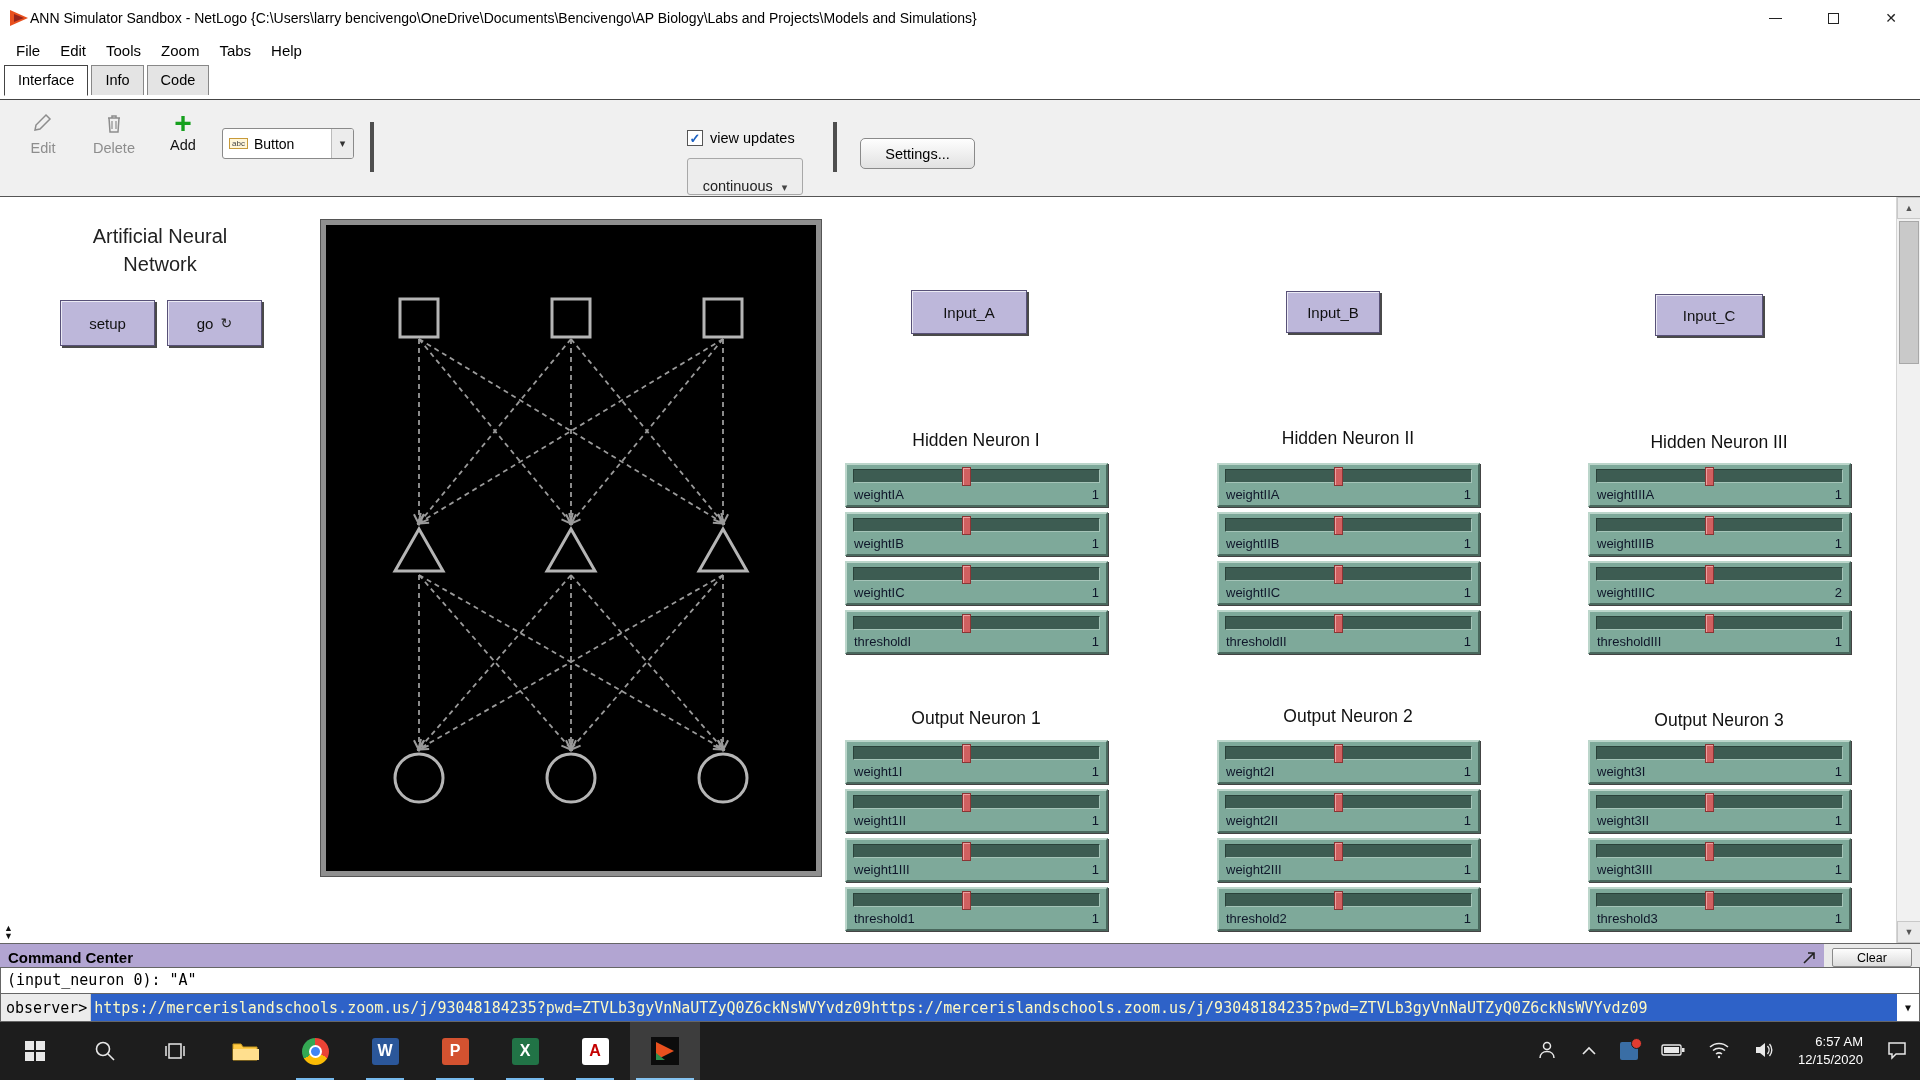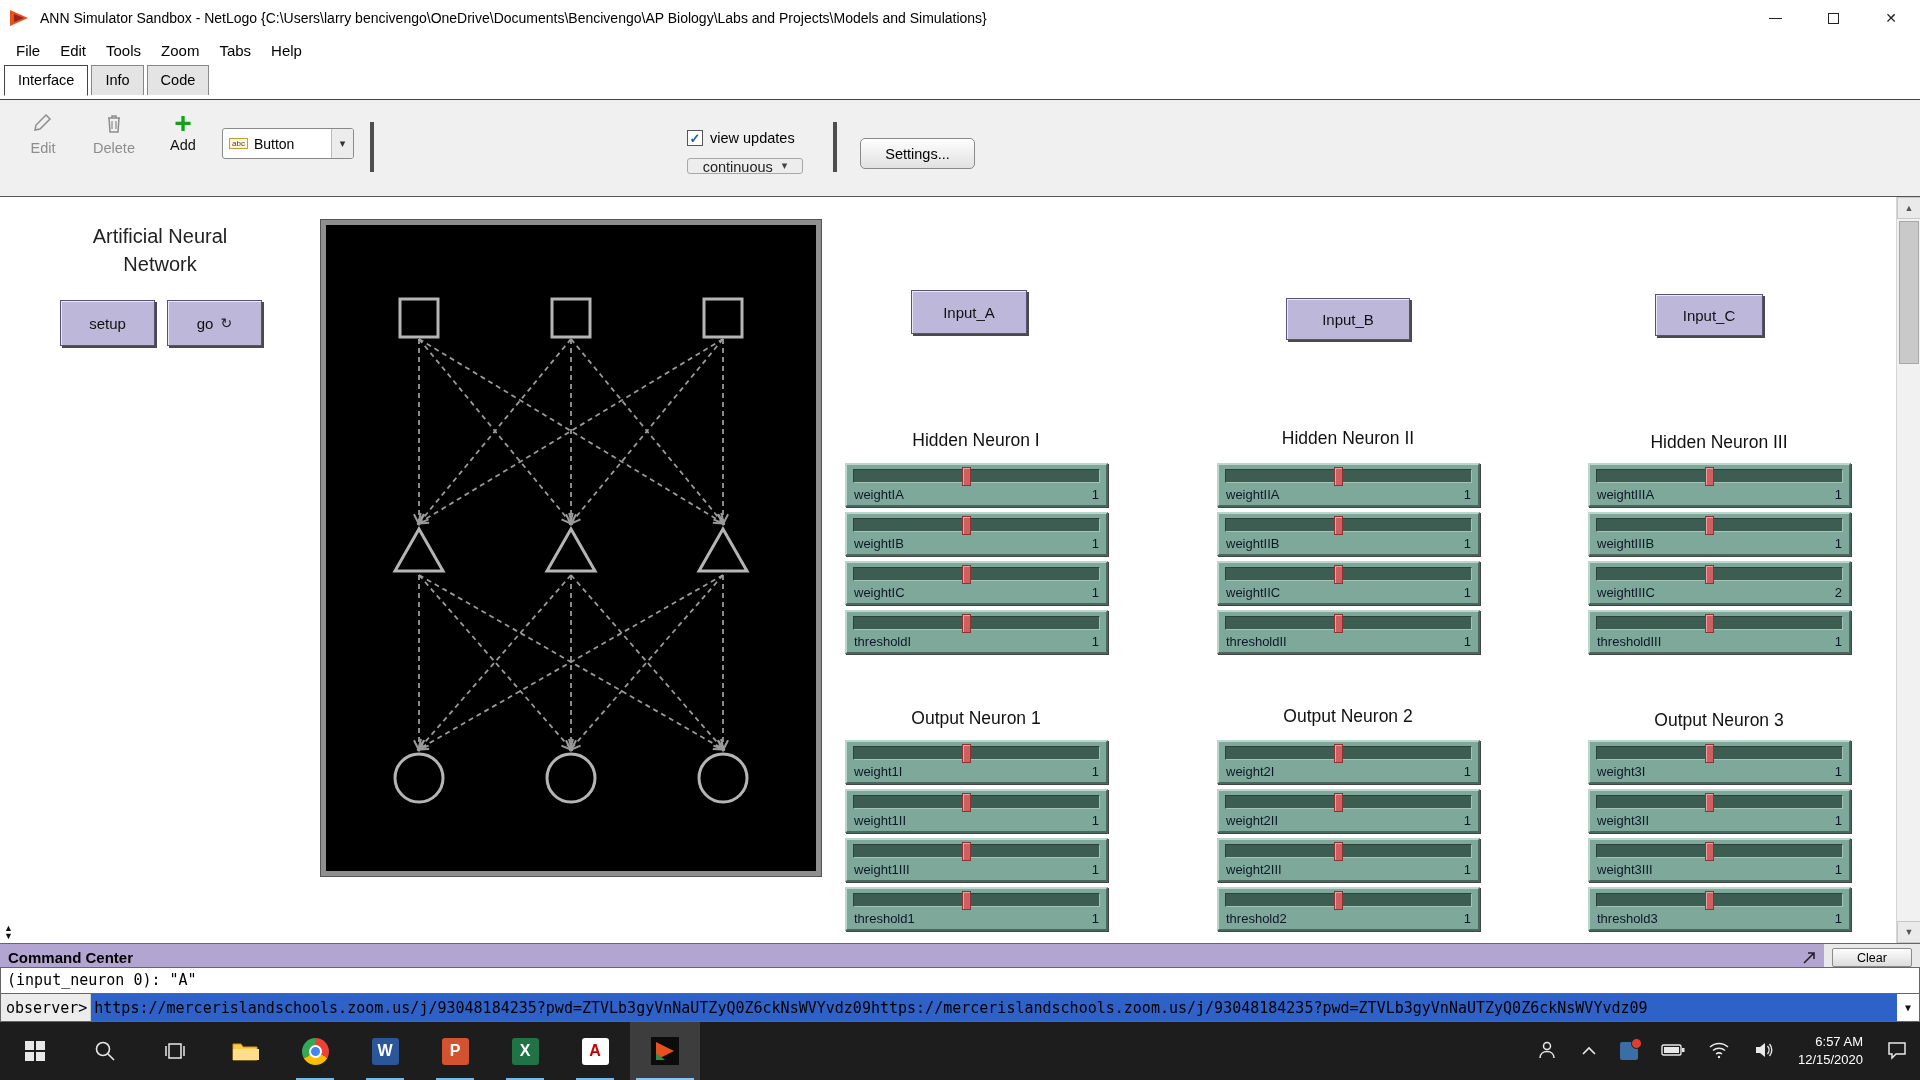--- a/index.html
+++ b/index.html
@@ -2,21 +2,21 @@
 <html><head>
 <meta charset="utf-8">
 <style>
   *{box-sizing:border-box;margin:0;padding:0}
   html,body{width:1920px;height:1080px;overflow:hidden}
   body{position:relative;font-family:"Liberation Sans",sans-serif;background:#fff;color:#000;font-size:14px}
 
   
   #titlebar{position:absolute;left:0;top:0;width:1920px;height:36px;background:#fff;display:flex;align-items:center}
   #titlebar .logo{margin-left:8px;display:flex}
-  #titlebar .title{margin-left:10px;font-size:14px;white-space:nowrap}
+  #titlebar .title{font-size:14px;white-space:nowrap}
   #win-controls{margin-left:auto;display:flex;height:100%}
   .win-btn{width:58px;height:100%;display:flex;align-items:center;justify-content:center;color:#222;font-size:14px}
   .min-glyph{display:inline-block;width:13px;border-bottom:1.5px solid #222}
   .max-glyph{display:inline-block;width:11px;height:11px;border:1.5px solid #222}
 
   
   #menubar{position:absolute;left:0;top:36px;width:1920px;height:28px;background:#fff;display:flex;align-items:center;padding-left:6px}
   #menubar span{padding:3px 10px;font-size:15px}
 
   
@@ -35,21 +35,21 @@
   #chooser .value{font-size:14px}
   #chooser .arrow{margin-left:auto;width:22px;align-self:stretch;display:flex;align-items:center;justify-content:center;border-left:1px solid #bbb;background:#ececec;font-size:11px;color:#333;border-radius:0 2px 2px 0}
   .vsep{position:absolute;top:22px;width:4px;height:50px;background:#4e4e4e}
   #speed{position:absolute;left:408px;top:0;width:262px;height:97px}
   #speed .lbl{position:absolute;top:14px;width:100%;text-align:center;font-size:14.5px}
   #speed .track{position:absolute;left:4px;right:4px;top:53px;height:5px;background:#cacaca;border:1px solid #9a9a9a}
   #speed .shandle{position:absolute;left:48%;top:45px;width:9px;height:21px;background:#3b77d8;border:1px solid #2b57a8;border-radius:2px}
   #speed .ticks{position:absolute;top:75px;width:100%;text-align:center;font-size:14.5px}
   #viewupdates{position:absolute;left:687px;top:30px;display:flex;align-items:center;gap:7px;font-size:14.5px}
   #viewupdates .cb{width:16px;height:16px;border:1px solid #555;background:#fff;display:flex;align-items:center;justify-content:center;font-size:13px;font-weight:bold;color:#1d62c2}
-  #updatemode{position:absolute;left:687px;top:58px;width:116px;height:16px;background:#ededed;border:1px solid #a8a8a8;border-radius:3px;display:flex;align-items:flex-start;justify-content:center;gap:9px;font-size:14.5px;color:#222}
+  #updatemode{position:absolute;left:687px;top:58px;width:116px;height:37px;background:#ededed;border:1px solid #a8a8a8;border-radius:3px;display:flex;align-items:flex-end;justify-content:center;gap:9px;font-size:14.5px;color:#222}
   #updatemode .arrow{font-size:11px;color:#444}
   #settings-btn{position:absolute;left:860px;top:38px;width:115px;height:31px;background:linear-gradient(#fefefe,#e1e1e1);border:1px solid #8a8a8a;border-radius:5px;font-size:14.5px;display:flex;align-items:center;justify-content:center}
 
   
   #ann-title{position:absolute;left:40px;top:222px;width:240px;text-align:center;font-size:20px;line-height:28px;color:#222}
   .nl-btn{position:absolute;background:#bdb7da;border:1px solid #585178;box-shadow:2px 2px 0 #4a4a4a,inset 1px 1px 0 rgba(255,255,255,.7);display:flex;align-items:center;justify-content:center;font-size:15px;color:#111;cursor:pointer}
   .go-icon{margin-left:7px;font-size:14px;color:#222}
   #world-view{position:absolute;left:321px;top:220px;width:500px;height:656px;background:#000;border:5px solid #8f8f8f;outline:1px solid #555}
   .neuron-header{position:absolute;transform:translateX(-50%);font-size:17.5px;color:#111;white-space:nowrap}
   .slider-group{position:absolute;width:263px;display:flex;flex-direction:column;gap:5px}
@@ -67,21 +67,21 @@
   
   #cc-header{position:absolute;left:0;top:943px;width:1920px;height:28px;display:flex}
   .cc-purple{flex:1;background:#b2a5d2;border-top:1px solid #666;display:flex;align-items:center;padding:0 8px}
   .cc-title{font-weight:bold;font-size:15px}
   .cc-expand{margin-left:auto;display:flex;align-items:center}
   .cc-clear-zone{width:96px;background:#e9e9e9;border-top:1px solid #666;display:flex;align-items:center;justify-content:center}
   #clear-btn{width:80px;height:19px;font-size:12.5px;background:linear-gradient(#fdfdfd,#dcdcdc);border:1px solid #8a8a8a;border-radius:2px;font-family:"Liberation Sans",sans-serif}
   #cc-output{position:absolute;left:0;top:967px;width:1920px;height:27px;background:#fff;border:1px solid #666;font-family:"DejaVu Sans Mono",monospace;font-size:15px;line-height:25px;padding-left:6px}
   #cc-input{position:absolute;left:0;top:994px;width:1920px;height:28px;background:#fff;border:1px solid #666;border-top:none;display:flex;align-items:stretch;font-family:"DejaVu Sans Mono",monospace;font-size:15px}
   #cc-input .prompt{display:flex;align-items:center;padding:0 3px 0 5px;background:#ececec;border-right:1px solid #cfcfcf;white-space:nowrap}
-  #cc-input .cmd{flex:1;display:flex;align-items:center;background:#2e62c8;color:#000000;white-space:nowrap;overflow:hidden;padding-left:3px}
+  #cc-input .cmd{flex:1;display:flex;align-items:center;background:#2e62c8;color:#fef9c3;white-space:nowrap;overflow:hidden;padding-left:3px}
   #cc-input .hist{width:22px;display:flex;align-items:center;justify-content:center;font-size:10px;color:#111;background:#fff}
 
   
   #taskbar{position:absolute;left:0;top:1022px;width:1920px;height:58px;background:#1d1d1d;display:flex;align-items:stretch}
   .tb-item{width:70px;display:flex;align-items:center;justify-content:center;position:relative}
   .tb-item.running::after{content:"";position:absolute;bottom:0;left:16px;right:16px;height:2px;background:#76b9ed}
   .tb-item.active{background:#3d3d3d}
   .tb-item.active::after{content:"";position:absolute;bottom:0;left:6px;right:6px;height:2px;background:#85c3f0}
   .doc-icon{width:27px;height:27px;border-radius:3px;color:#fff;font-weight:bold;font-size:16px;display:flex;align-items:center;justify-content:center}
   .word{background:#2b579a}.ppt{background:#d35230}.excel{background:#217346}
@@ -215,21 +215,21 @@
       <polygon points="245,304 221,346 269,346"></polygon>
       <polygon points="397,304 373,346 421,346"></polygon>
       <circle cx="93" cy="553" r="24"></circle>
       <circle cx="245" cy="553" r="24"></circle>
       <circle cx="397" cy="553" r="24"></circle>
     </g>
   </svg>
 </div>
 
 <div class="nl-btn" style="left:911px;top:290px;width:116px;height:44px">Input_A</div>
-<div class="nl-btn" style="left:1286px;top:298px;width:124px;height:42px">Input_B</div>
+<div class="nl-btn" style="left:1286px;top:291px;width:94px;height:42px">Input_B</div>
 <div class="nl-btn" style="left:1655px;top:294px;width:108px;height:42px">Input_C</div>
 
 <div class="neuron-header" style="left:976px;top:430px">Hidden Neuron I</div>
 <div class="neuron-header" style="left:1348px;top:428px">Hidden Neuron II</div>
 <div class="neuron-header" style="left:1719px;top:432px">Hidden Neuron III</div>
 <div class="neuron-header" style="left:976px;top:708px">Output Neuron 1</div>
 <div class="neuron-header" style="left:1348px;top:706px">Output Neuron 2</div>
 <div class="neuron-header" style="left:1719px;top:710px">Output Neuron 3</div>
 
 <div class="slider-group" style="left:845px;top:463px">

